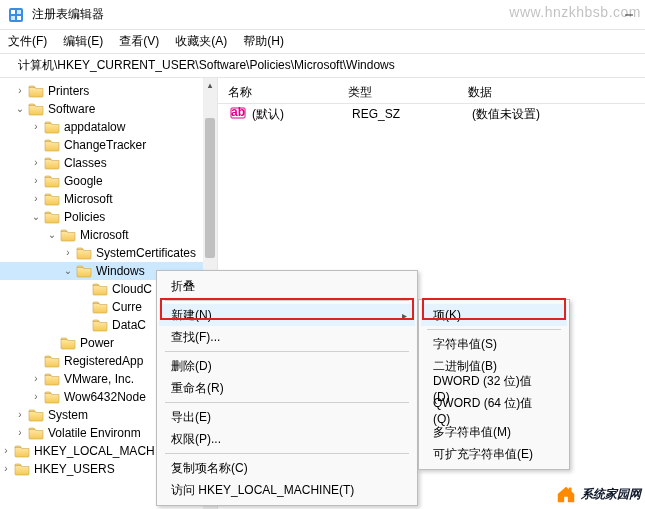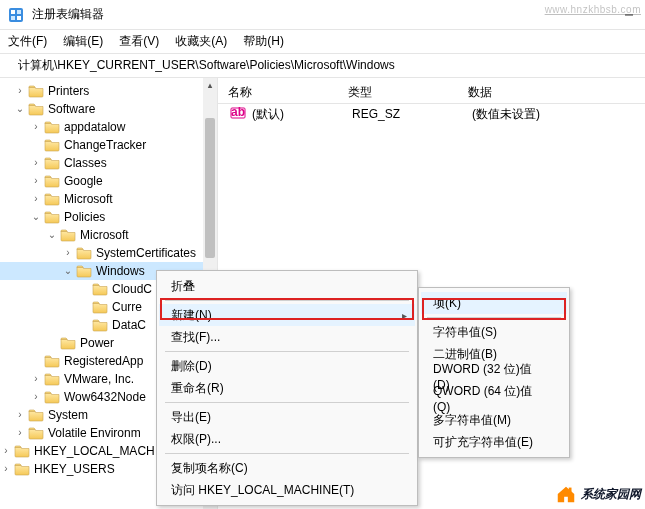--- a/index.html
+++ b/index.html
@@ -30,21 +30,21 @@
   .list-row { display: flex; align-items: center; height: 20px; padding-left: 12px; }
   .list-row .icon { width: 16px; margin-right: 6px; }
   .context-menu { position: absolute; background: #f9f9f9; border: 1px solid #bdbdbd; box-shadow: 2px 2px 4px rgba(0,0,0,0.2); padding: 4px 2px; z-index: 10; }
   .cm-item { height: 22px; display: flex; align-items: center; padding: 0 24px 0 12px; font-size: 12px; position: relative; }
   .cm-item.hl { background: #e5f3ff; }
   .cm-item .arrow-r { position: absolute; right: 8px; font-size: 10px; color: #555; }
   .cm-sep { height: 1px; background: #d0d0d0; margin: 3px 6px; }
   .red-box { position: absolute; border: 2px solid #d22; z-index: 20; pointer-events: none; }
   .watermark { position: absolute; right: 4px; bottom: 4px; display: flex; align-items: center; gap: 4px; font-size: 13px; font-style: italic; color: #0f172a; font-weight: bold; z-index: 30;}
   .wm-icon { width: 22px; height: 22px; }
-  .url-wm { position: absolute; right: 4px; top: 4px; font-size: 10px; color: rgba(0,0,0,0.25); letter-spacing: 0.5px; z-index: 5; text-decoration: underline;}
+  .url-wm { position: absolute; right: 4px; top: 4px; font-size: 14px; color: rgba(0,0,0,0.25); letter-spacing: 0.5px; z-index: 5;}
 </style>
 </head>
 <body>
 
 <svg width="0" height="0" style="position:absolute">
   <defs>
     <linearGradient id="fg" x1="0" y1="0" x2="0" y2="1">
       <stop offset="0" stop-color="#ffe9a6"></stop>
         <stop offset="1" stop-color="#f5c857"></stop>
     </linearGradient>
@@ -304,21 +304,21 @@
   <div class="cm-item">删除(D)</div>
   <div class="cm-item">重命名(R)</div>
   <div class="cm-sep"></div>
   <div class="cm-item">导出(E)</div>
   <div class="cm-item">权限(P)...</div>
   <div class="cm-sep"></div>
   <div class="cm-item">复制项名称(C)</div>
   <div class="cm-item">访问 HKEY_LOCAL_MACHINE(T)</div>
 </div>
 
-<div class="context-menu" style="left:418px; top:287px; width:152px;">
+<div class="context-menu" style="left:418px; top:299px; width:152px;">
   <div class="cm-item hl">项(K)</div>
   <div class="cm-sep"></div>
   <div class="cm-item">字符串值(S)</div>
   <div class="cm-item">二进制值(B)</div>
   <div class="cm-item">DWORD (32 位)值(D)</div>
   <div class="cm-item">QWORD (64 位)值(Q)</div>
   <div class="cm-item">多字符串值(M)</div>
   <div class="cm-item">可扩充字符串值(E)</div>
 </div>
 

